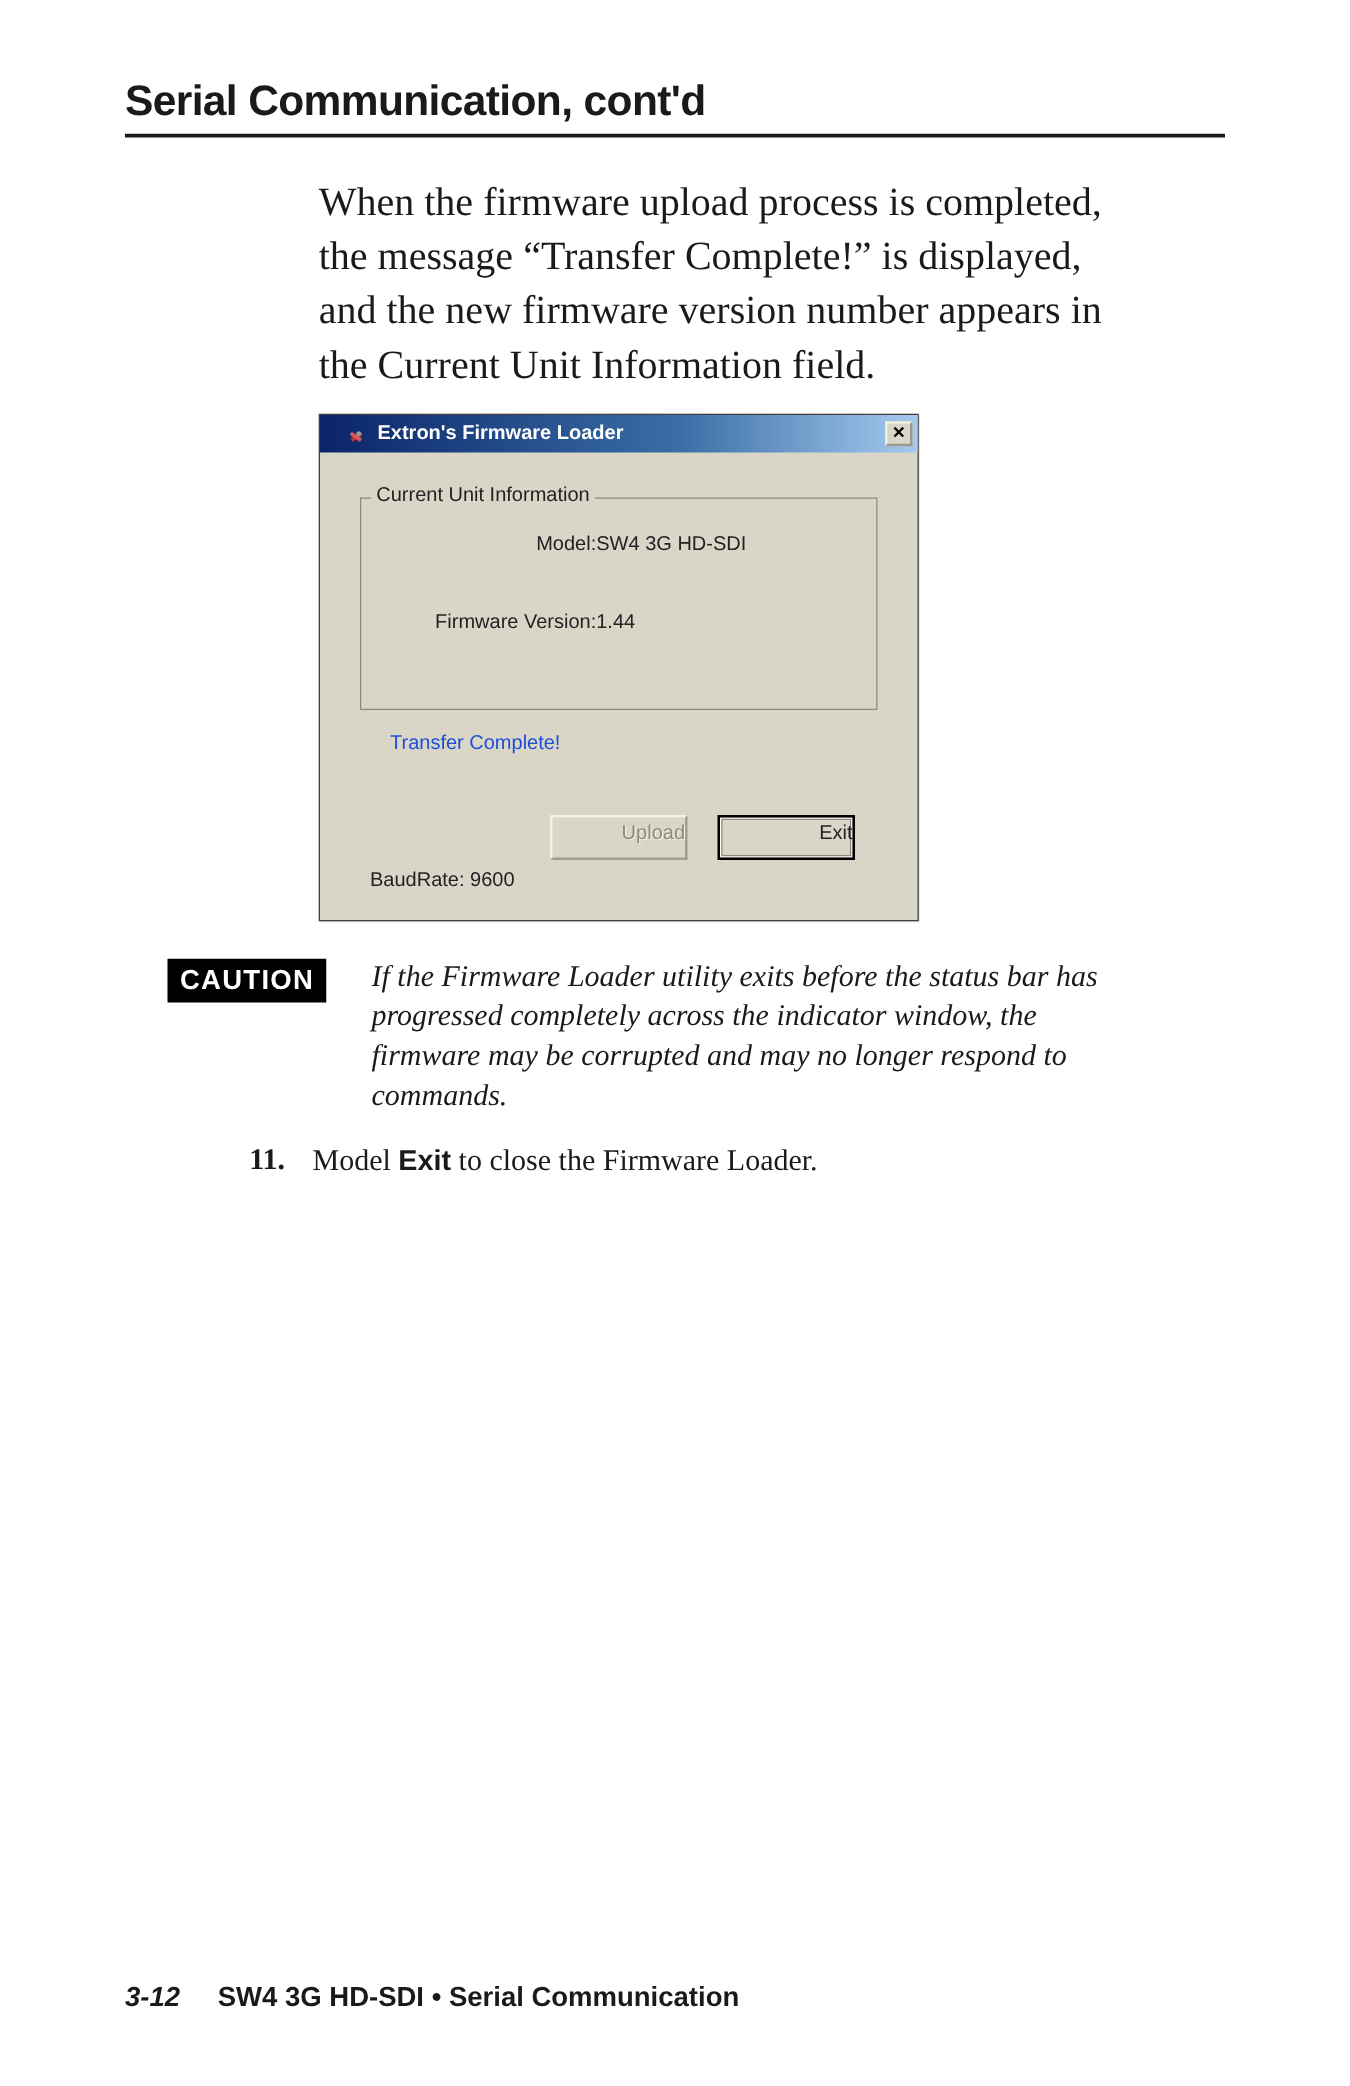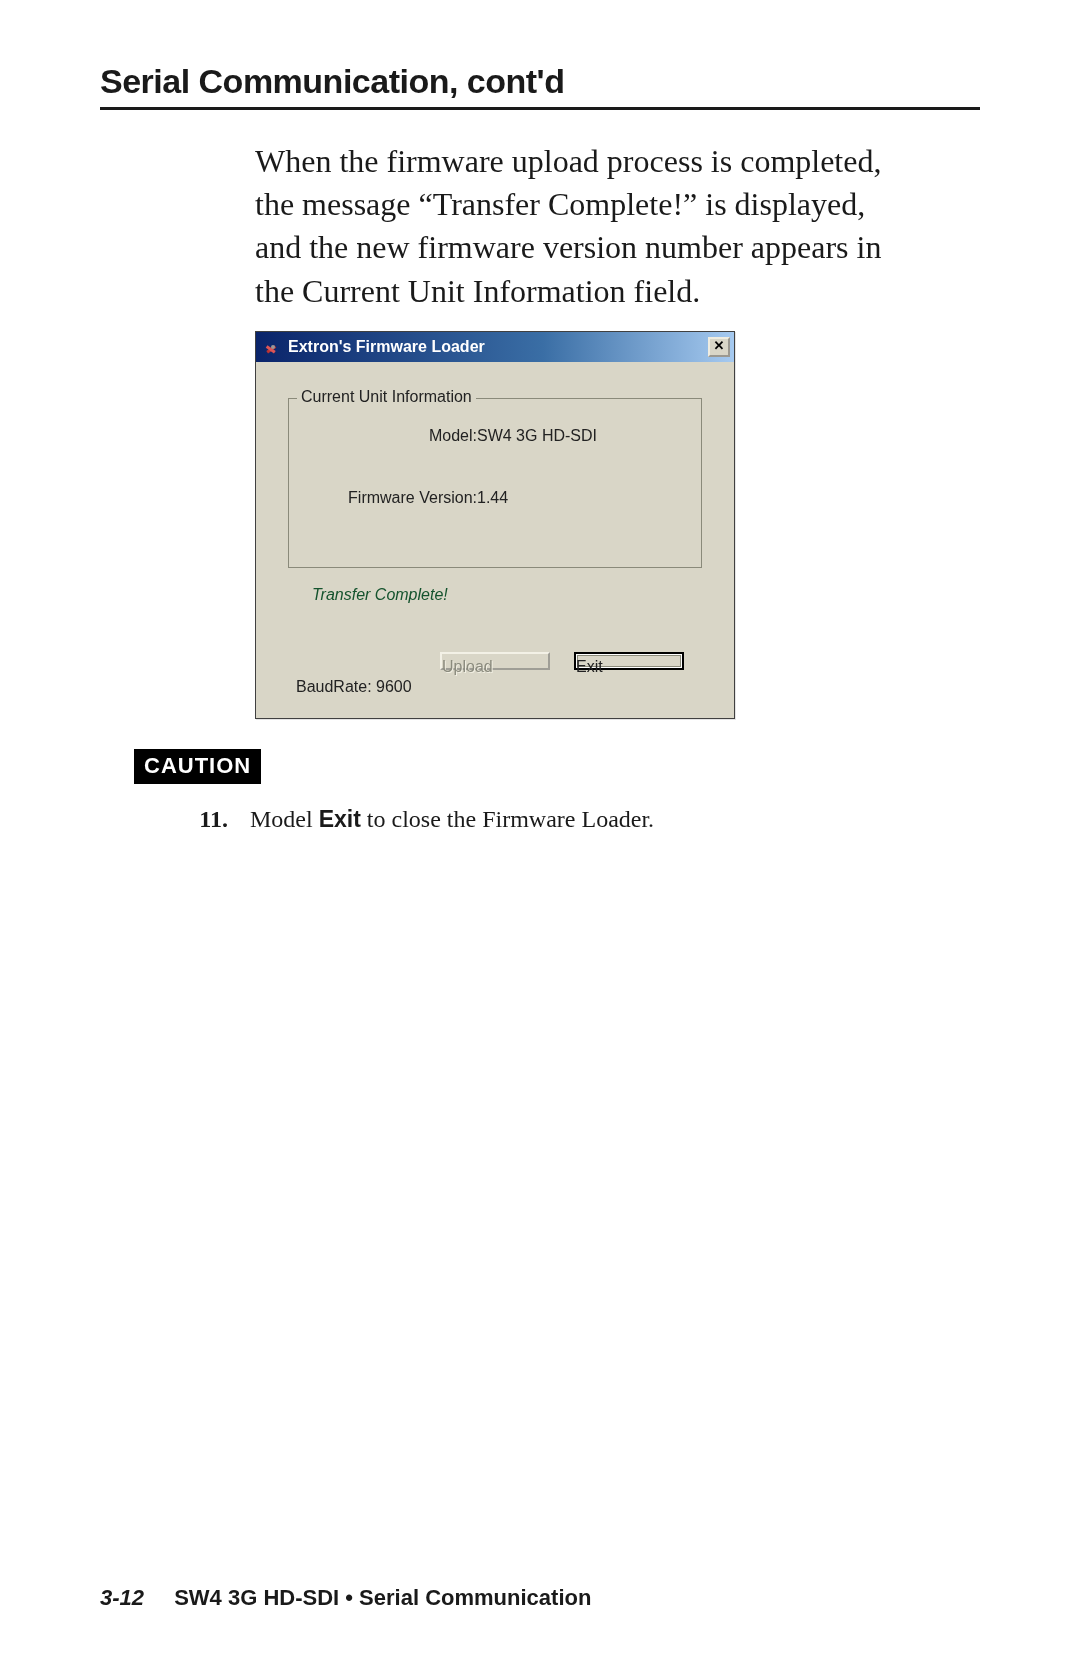--- a/index.html
+++ b/index.html
@@ -44,21 +44,21 @@
     color: #222;
     margin-bottom: 30px;
     box-shadow: 1px 1px 0 rgba(0,0,0,0.1);
   }
   .titlebar {
     height: 30px;
     background: linear-gradient(90deg, #0a246a 0%, #3a6ea5 60%, #a6caf0 100%);
     color: #ffffff;
     display: flex;
     align-items: center;
-    padding: 0 4px 0 8px;
+    padding: 0 4px 0 22px;
     font-weight: bold;
     font-size: 16px;
   }
   .title-icon {
     width: 18px; height: 18px;
     margin-right: 6px;
     position: relative;
   }
   .title-icon svg { display:block; }
   .title-text { flex: 1; white-space: nowrap; }
@@ -97,39 +97,38 @@
   .kv-row {
     display: flex;
     margin-bottom: 44px;
     font-size: 16px;
     text-align: right;
   }
   .kv-row:last-child { margin-bottom: 0; }
   .kv-label { width: 160px; }
   .kv-val { }
   .status-msg {
-    color: #14532d;
+    color: #1d4ed8;
     font-size: 16px;
     margin: 0 0 0 36px;
-    font-style: italic;
   }
   .button-row {
     display: flex;
     justify-content: flex-end;
     gap: 24px;
     padding: 48px 30px 8px 0;
   }
   .win-btn {
     width: 110px;
-    height: 18px;
+    height: 36px;
     font-family: Tahoma, Arial, sans-serif;
     font-size: 16px;
     background: #d9d6c7;
     border: 2px outset #f3f1e6;
-    text-align: left;
+    text-align: right;
     line-height: 26px;
     cursor: default;
   }
   .win-btn.disabled {
     color: #8b8b7e;
     text-shadow: 1px 1px 0 #f1efe3;
   }
   .win-btn.focused {
     border: 2px solid #000;
     box-shadow: inset 0 0 0 1px #fff, inset 0 0 0 2px #8a8a7a;
@@ -230,20 +229,21 @@
           <div class="win-btn disabled">Upload</div>
           <div class="win-btn focused">Exit</div>
         </div>
         <div class="baud">BaudRate: 9600</div>
       </div>
     </div>
   </div>
 
   <div class="caution-row">
     <div class="caution-tag">CAUTION</div>
+    <div class="caution-text">If the Firmware Loader utility exits before the status bar has progressed completely across the indicator window, the firmware may be corrupted and may no longer respond to commands.</div>
   </div>
 
   <div class="step-row">
     <div class="step-num"><span>11</span>.</div>
     <div class="step-text">
       <span>Model </span><span class="bold">Exit</span><span> to close the Firmware Loader.</span>
     </div>
   </div>
 </div>
 

